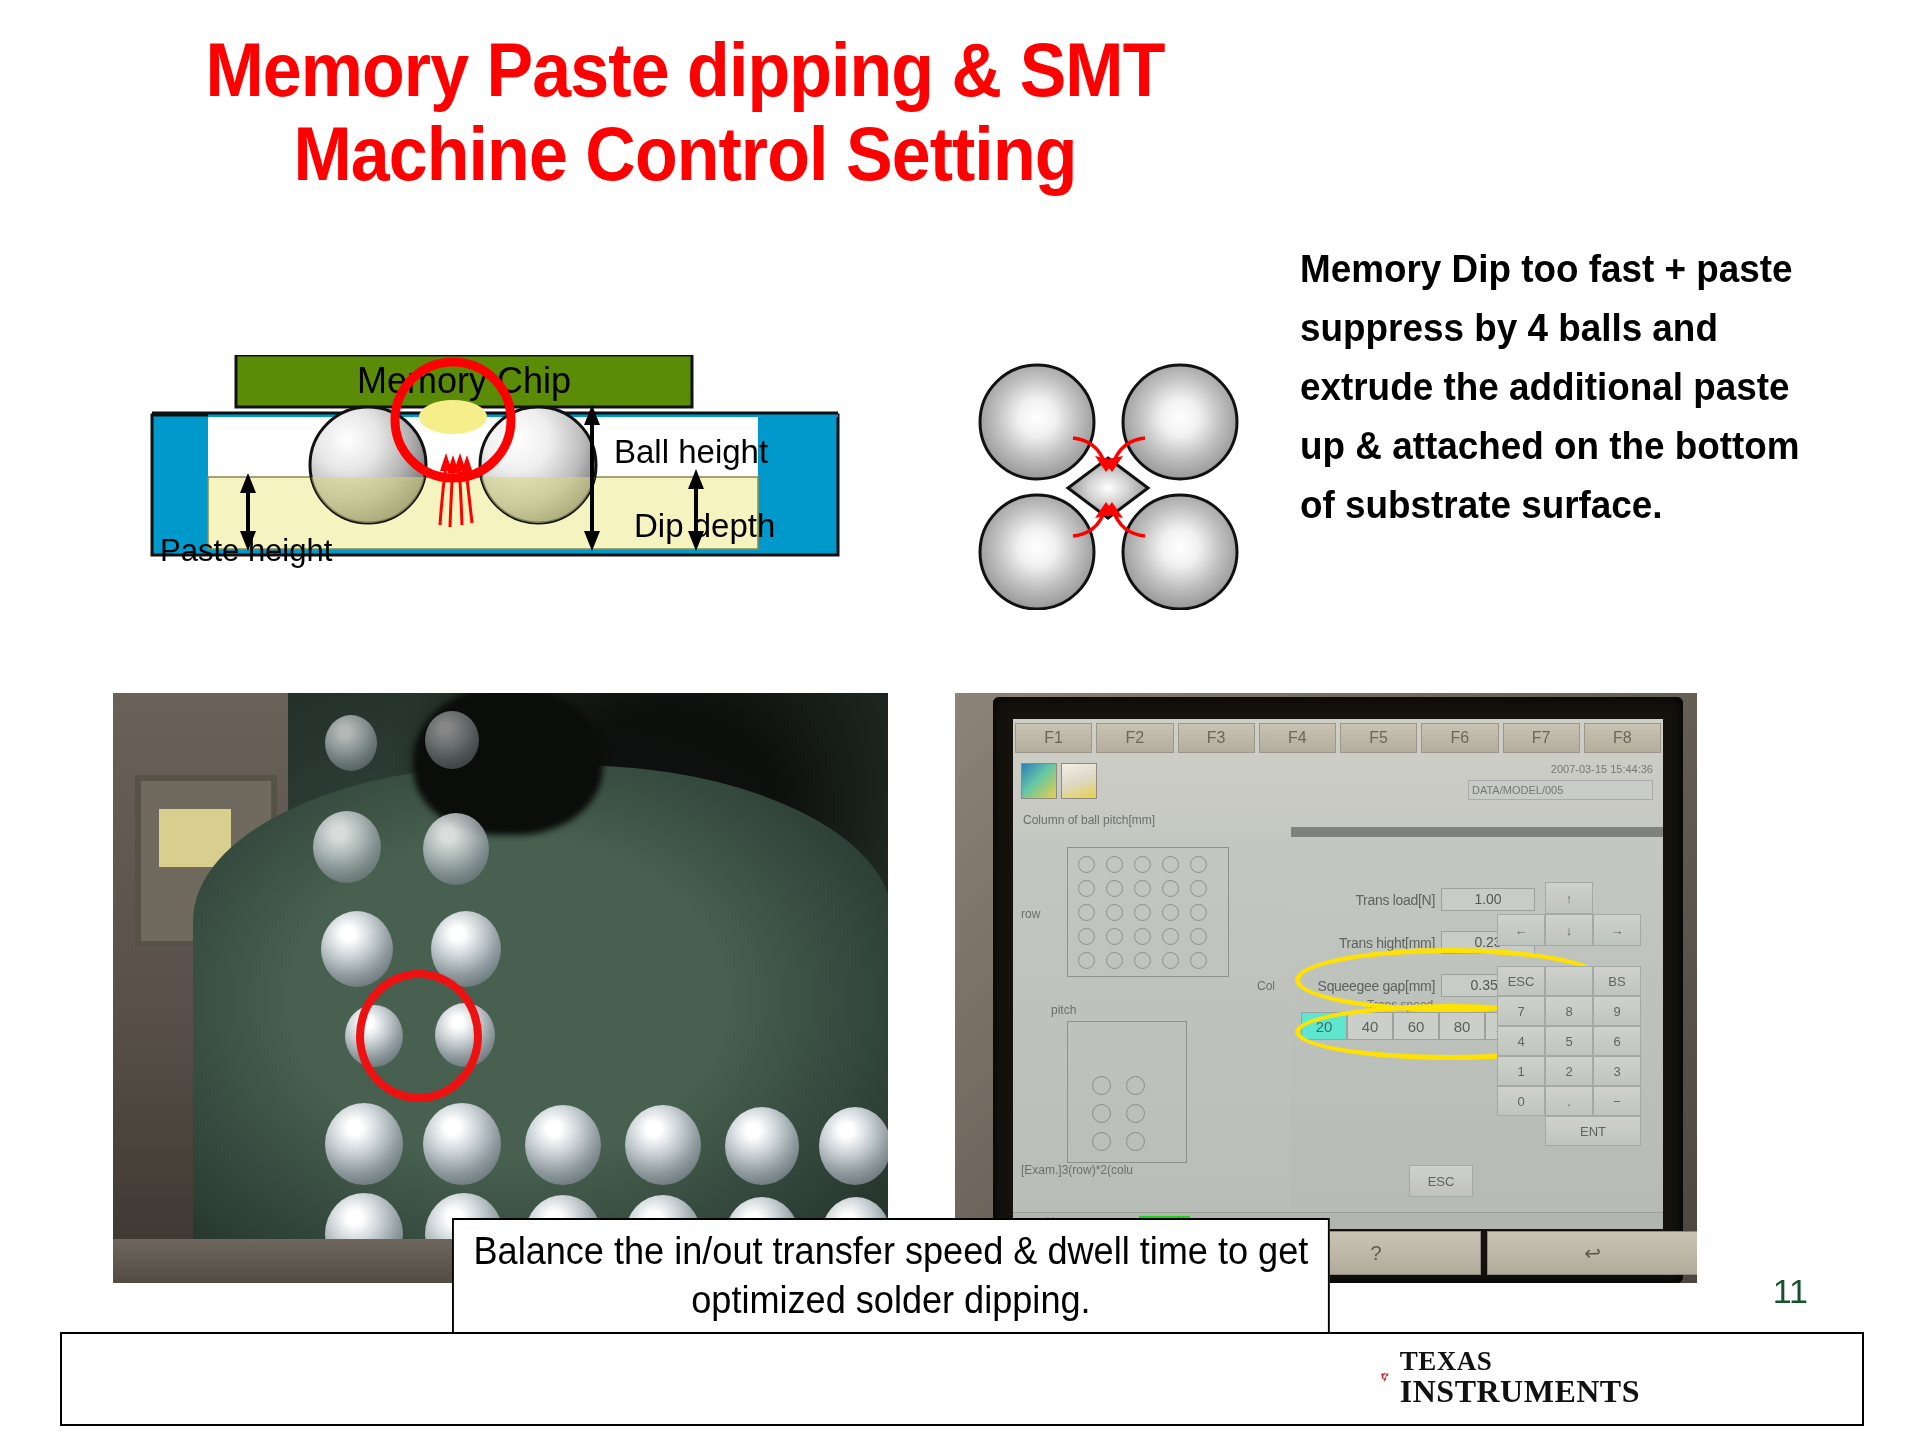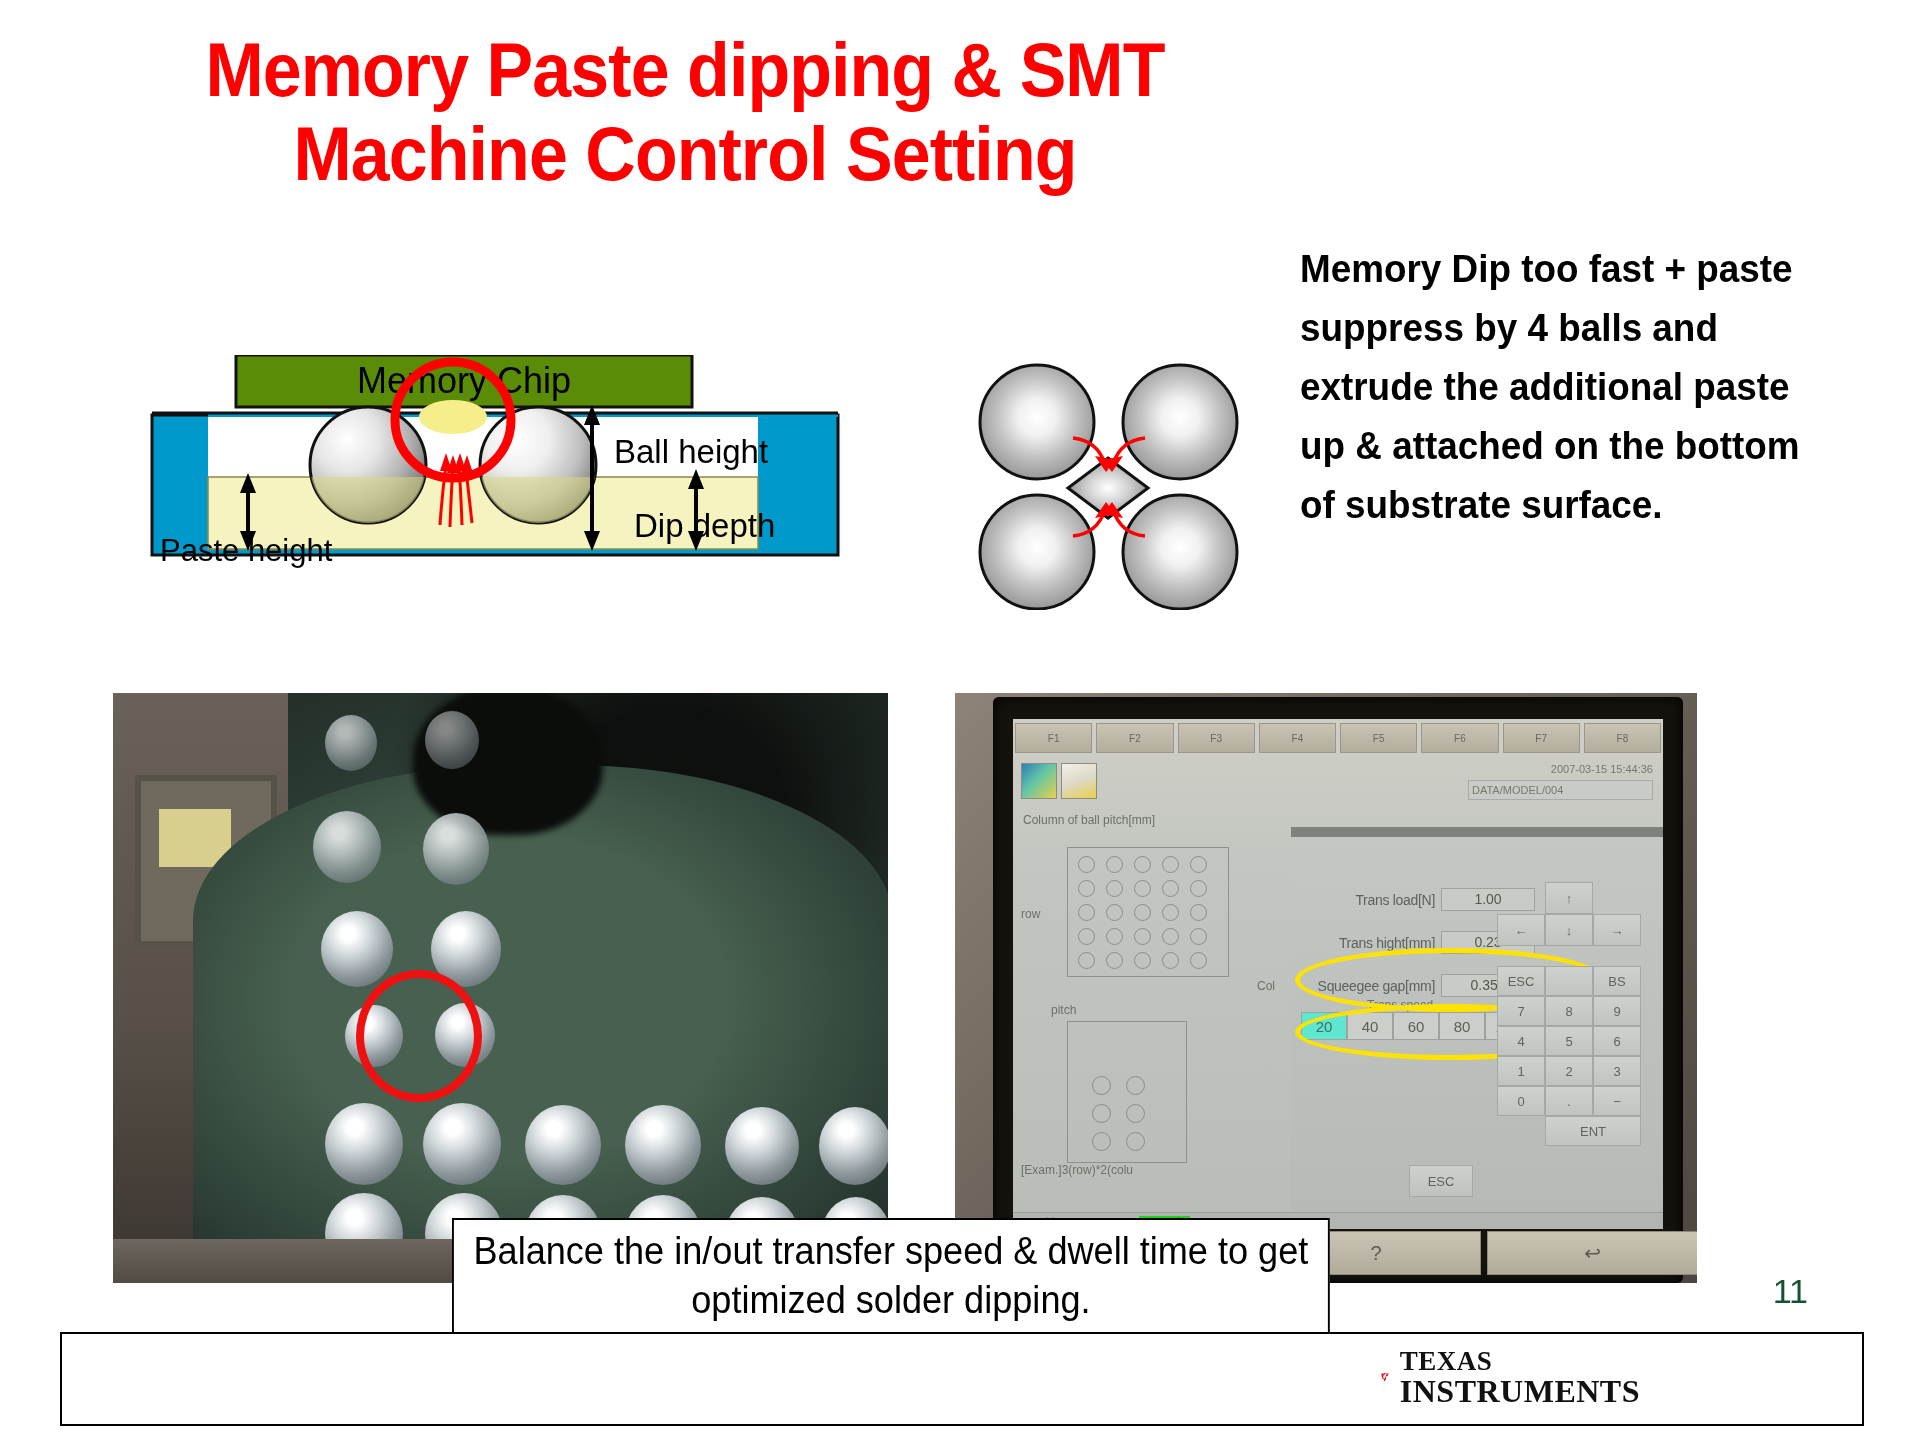--- a/index.html
+++ b/index.html
@@ -93,21 +93,21 @@
   .screen{
     position:absolute;left:20px;top:22px;width:650px;height:510px;
     background:linear-gradient(180deg,#cfcfc6 0%,#c2c5c0 30%,#b9bdb8 100%);
     overflow:hidden;font-family:"Liberation Sans",sans-serif;
     color:#4a4d49;
   }
   .fkeys{position:absolute;left:0;top:0;width:100%;height:38px;display:flex;}
   .fkeys div{
     flex:1;margin:4px 2px;border:1px solid #9a968c;
     background:linear-gradient(180deg,#c8c3b2,#b2ad9d);
-    font-size:10px;display:flex;align-items:center;justify-content:center;
+    font-size:16px;display:flex;align-items:center;justify-content:center;
     color:#6b675d;
   }
   .topbar{position:absolute;left:0;top:40px;width:100%;height:44px;}
   .icoA,.icoB{position:absolute;top:4px;width:34px;height:34px;border:1px solid #8e8a80;}
   .icoA{left:8px;background:linear-gradient(135deg,#2f7fb8 0%,#63c6a5 45%,#e8d04a 100%);}
   .icoB{left:48px;background:linear-gradient(160deg,#f2f0e6 0%,#ddd9c8 50%,#e8d04a 100%);}
   .titlefield{
     position:absolute;left:92px;top:6px;right:200px;height:30px;
     background:#b7bcb7;border:1px solid #a6a79f;
     display:flex;align-items:center;justify-content:center;
@@ -373,21 +373,21 @@
           <div>F6</div>
           <div>F7</div>
           <div>F8</div>
         </div>
 
         <div class="topbar">
           <div class="icoA"></div>
           <div class="icoB"></div>
           <div class="stamp">
             <div>2007-03-15  15:44:36</div>
-            <div class="f">DATA/MODEL/004</div>
+            <div class="f">DATA/MODEL/005</div>
           </div>
         </div>
 
         <div class="leftpane">
           <div class="lbl" style="left:2px;top:2px;">Column of ball pitch[mm]</div>
           <div class="lbl" style="left:0px;top:96px;">row</div>
           <div class="lbl" style="left:30px;top:192px;">pitch</div>
           <div class="lbl" style="left:236px;top:168px;">Col</div>
           <div class="lbl" style="left:0px;top:352px;">[Exam.]3(row)*2(colu</div>
 

